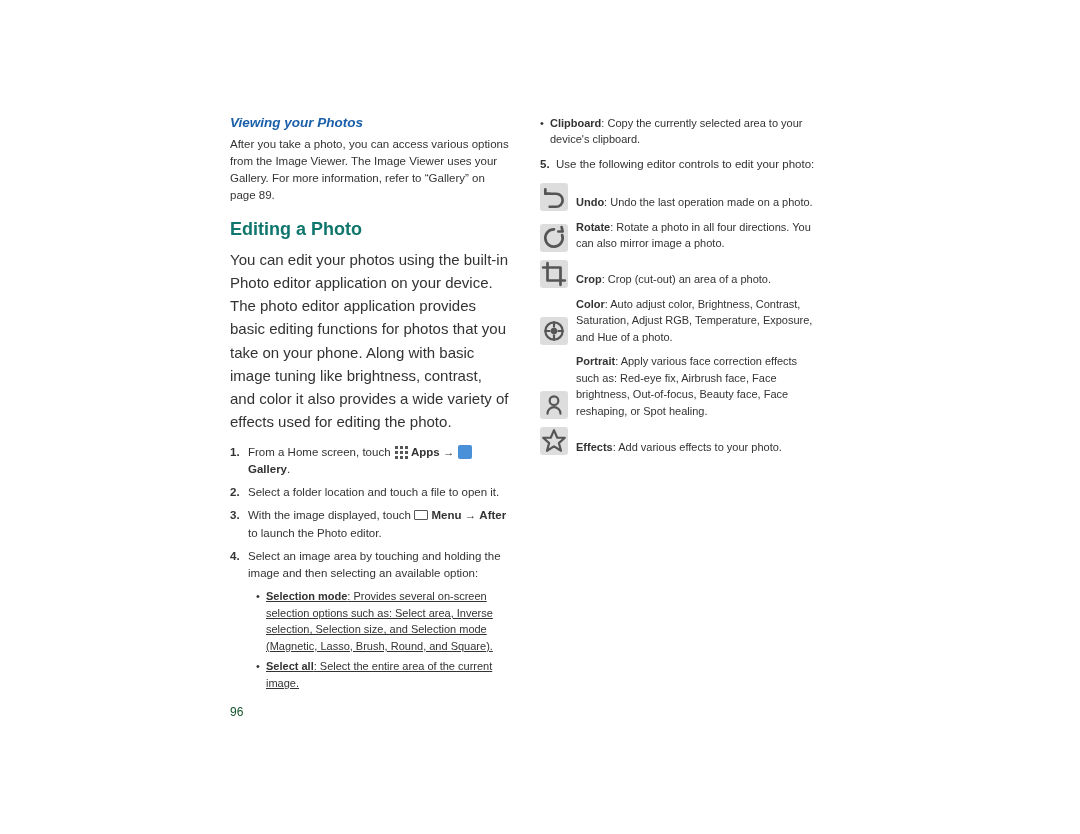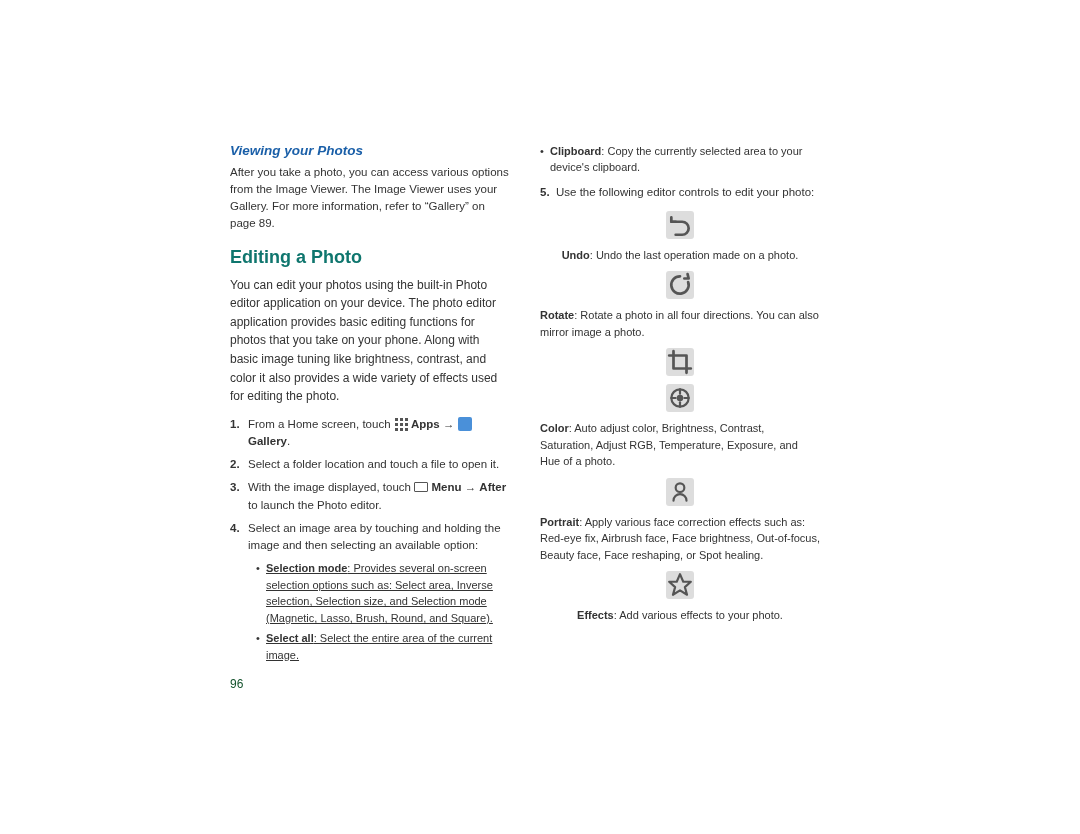--- a/index.html
+++ b/index.html
@@ -50,21 +50,21 @@
       margin-bottom: 14px;
     }
     .editing-title {
       font-size: 18px;
       font-weight: bold;
       color: #0f766e;
       margin-bottom: 8px;
       font-family: Arial, Helvetica, sans-serif;
     }
     .editing-intro {
-      font-size: 12px;
+      font-size: 15px;
       line-height: 1.55;
       color: #333;
       margin-bottom: 10px;
     }
     .steps {
       list-style: none;
       padding: 0;
       margin: 0;
     }
     .steps li {
@@ -131,22 +131,21 @@
       color: #333;
       line-height: 1.5;
       margin-top: 8px;
       margin-bottom: 10px;
     }
     .use-following b {
       font-weight: bold;
     }
     .icon-row {
       display: flex;
-      flex-direction: column;
-      align-items: center;
+      align-items: flex-end;
       gap: 8px;
       margin-bottom: 8px;
     }
     .icon-box {
       width: 28px;
       height: 28px;
       flex-shrink: 0;
       display: flex;
       align-items: center;
       justify-content: center;
@@ -279,20 +278,21 @@
         <div class="icon-text"><b>Rotate</b>: Rotate a photo in all four directions. You can also mirror image a photo.</div>
       </div>
 
       <div class="icon-row">
         <div class="icon-box">
           <svg class="svg-icon" viewBox="0 0 24 24" fill="none" stroke="#555" stroke-width="2.5">
             <polyline points="6,2 6,18 22,18" stroke-linecap="round" stroke-linejoin="round"></polyline>
             <polyline points="2,6 18,6 18,22" stroke-linecap="round" stroke-linejoin="round"></polyline>
           </svg>
         </div>
+        <div class="icon-text"><b>Crop</b>: Crop (cut-out) an area of a photo.</div>
       </div>
 
       <div class="icon-row">
         <div class="icon-box">
           <svg class="svg-icon" viewBox="0 0 24 24" fill="none" stroke="#555" stroke-width="2">
             <circle cx="12" cy="12" r="8"></circle>
             <circle cx="12" cy="12" r="3" fill="#555" stroke="none"></circle>
             <line x1="12" y1="4" x2="12" y2="8" stroke-linecap="round"></line>
             <line x1="12" y1="16" x2="12" y2="20" stroke-linecap="round"></line>
             <line x1="4" y1="12" x2="8" y2="12" stroke-linecap="round"></line>

